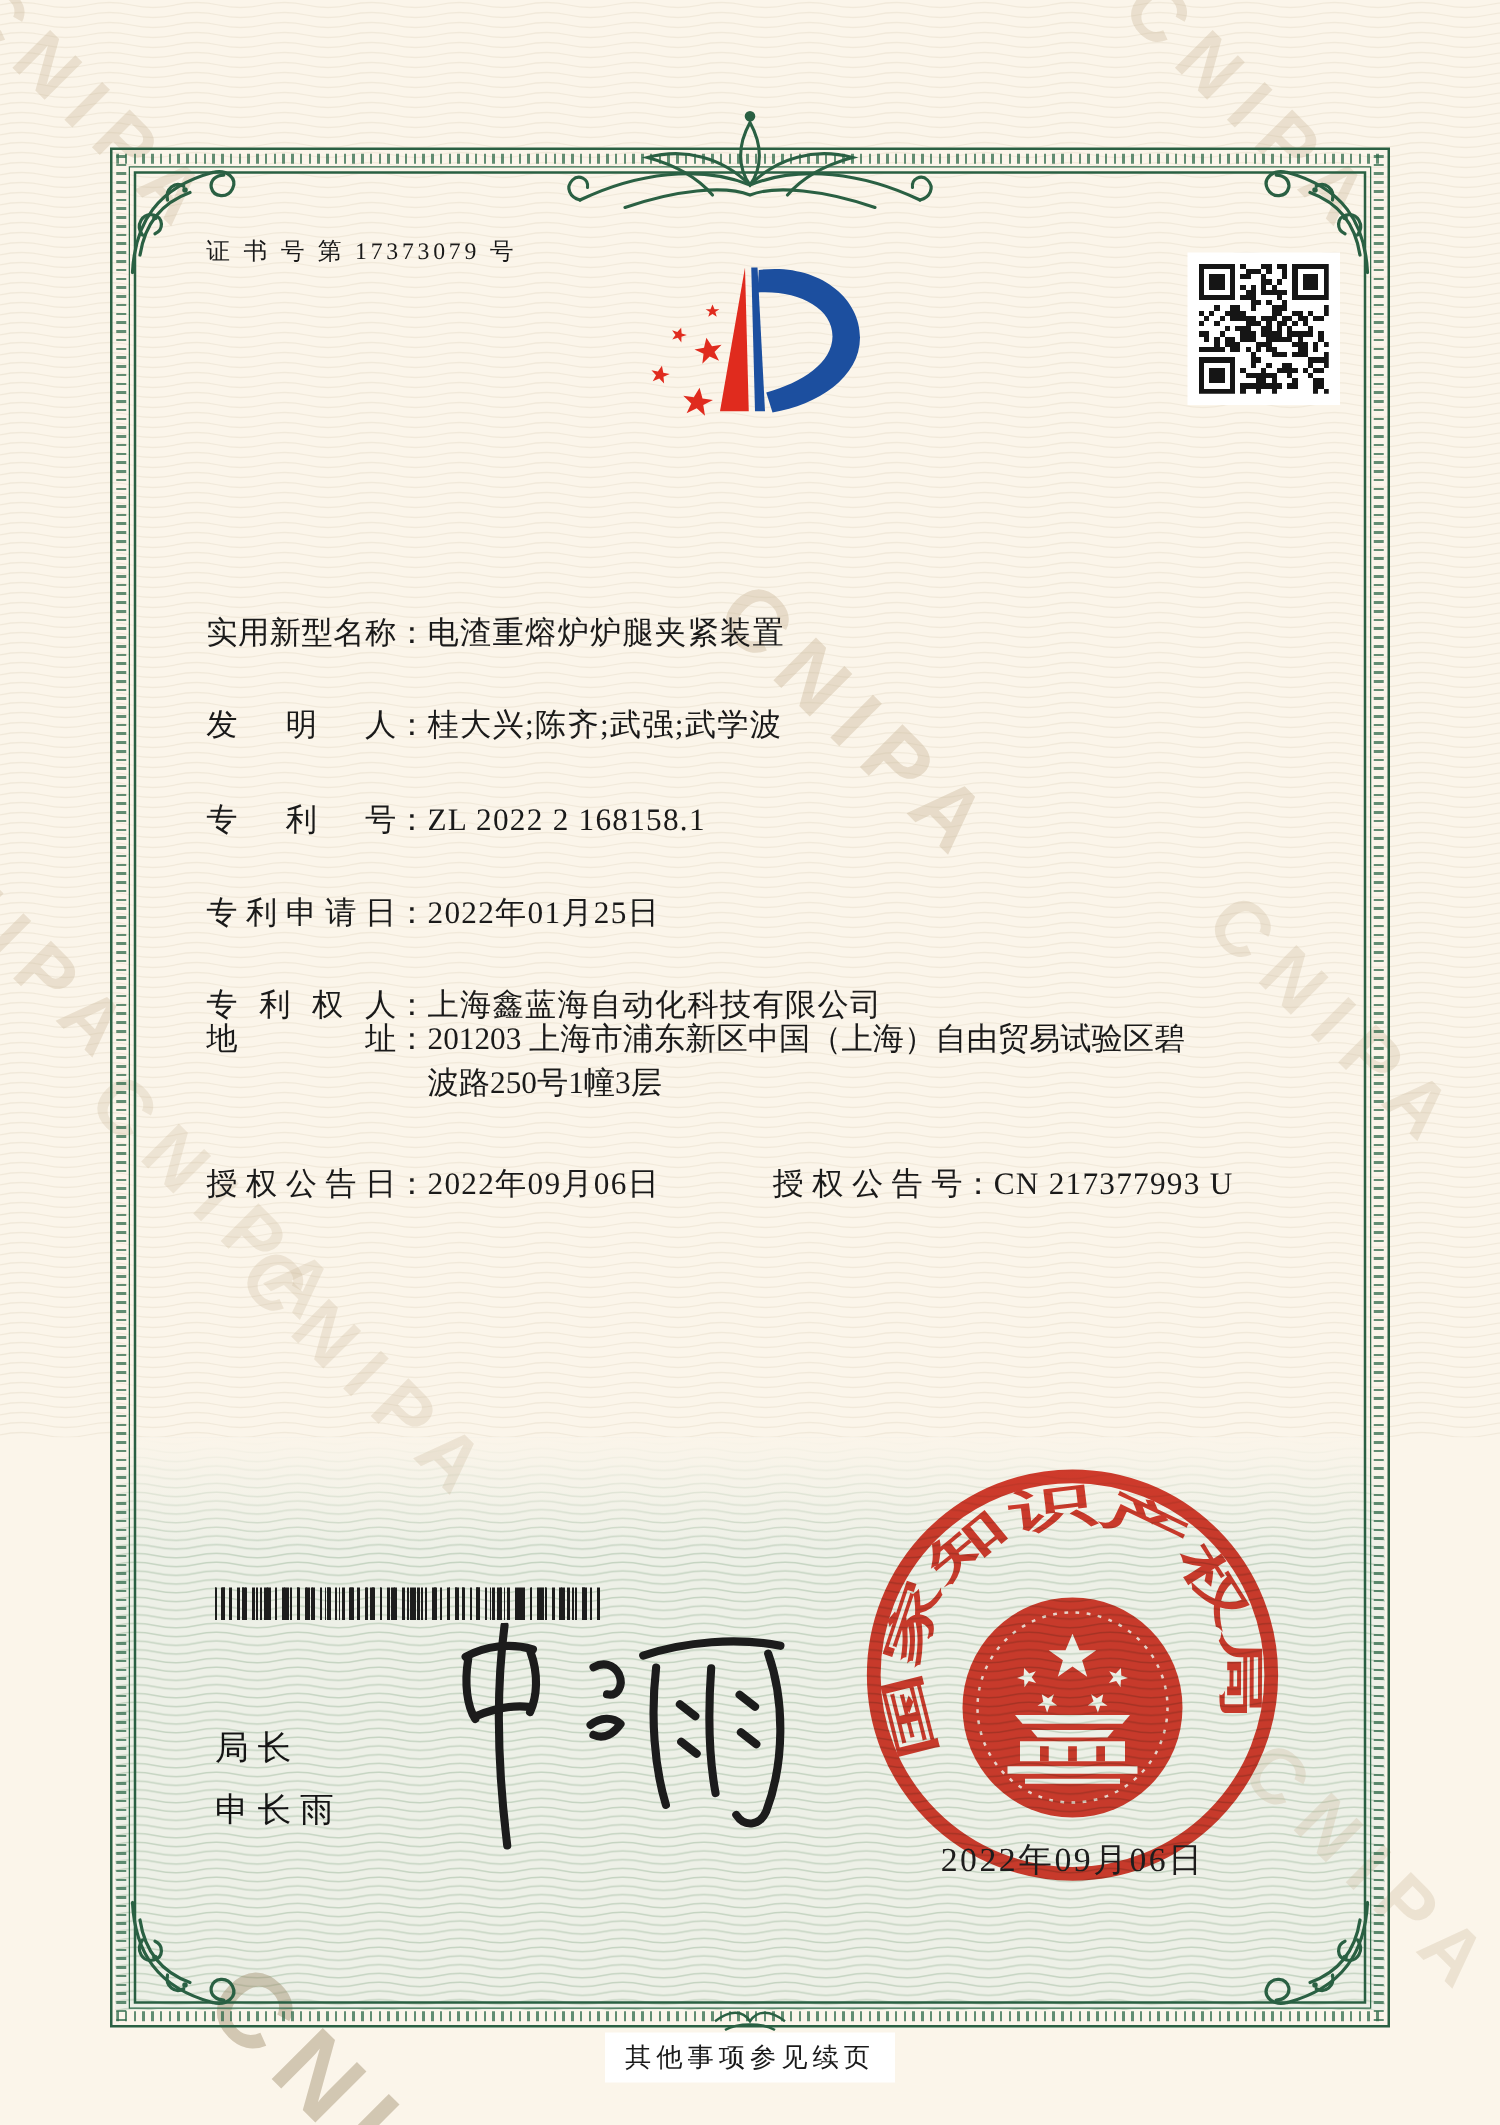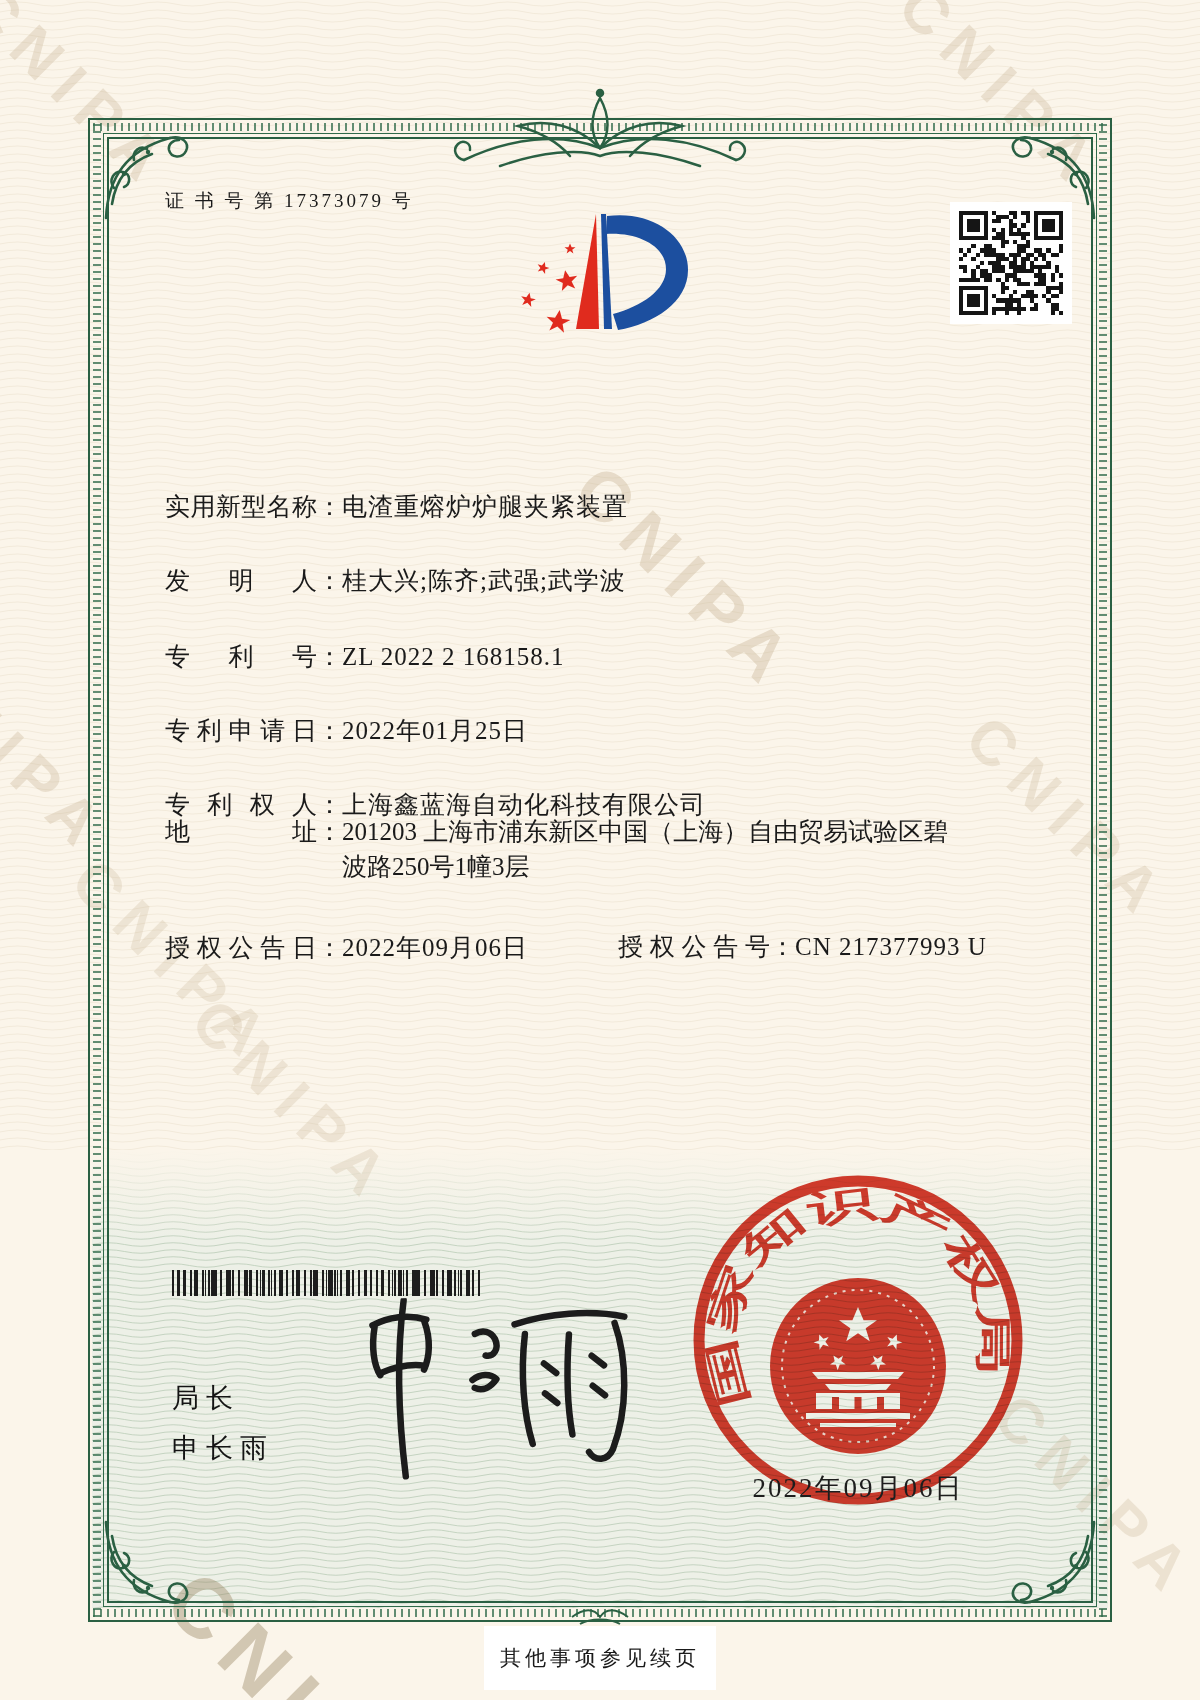--- a/index.html
+++ b/index.html
@@ -65,21 +65,21 @@
   .signer-title{position:absolute;left:172px;top:1380px;z-index:4;font-size:27px;letter-spacing:7px;
                 font-family:"Liberation Sans","DejaVu Sans",sans-serif;color:#141414;text-align:right;}
   .signer-name{position:absolute;left:172px;top:1430px;z-index:4;font-size:27px;letter-spacing:7px;
                font-family:"Liberation Sans","DejaVu Sans",sans-serif;color:#141414;}
   .signature{position:absolute;left:355px;top:1295px;z-index:4;transform:rotate(-2deg);}
   .seal{position:absolute;left:688px;top:1170px;z-index:5;mix-blend-mode:multiply;opacity:.94;}
   .sealdate{position:absolute;left:693px;top:1470px;width:330px;z-index:6;text-align:center;
             font-size:27px;letter-spacing:2px;color:#1d1d1d;}
   .pageinfo{position:absolute;left:0;top:1532px;width:100%;z-index:4;text-align:center;font-size:22px;letter-spacing:2px;}
   .contnote{position:absolute;left:0;top:1626px;width:100%;z-index:4;text-align:center;}
-  .contnote span{display:inline-block;background:#ffffff;padding:18px 16px;font-size:21px;letter-spacing:4px;}
+  .contnote span{display:inline-block;background:#ffffff;padding:6px 16px;font-size:21px;letter-spacing:4px;}
 </style>
 </head>
 <body>
 
 <svg width="0" height="0" style="position:absolute">
   <defs>
     <path id="star5" d="M0,-10 2.94,-3.09 10,-3.09 4.05,1.18 6.18,8.09 0,3.82 -6.18,8.09 -4.05,1.18 -10,-3.09 -2.94,-3.09 Z"></path>
     <g id="curl" fill="none" stroke="currentColor" stroke-width="2.6" stroke-linecap="round">
       <path d="M6,88 C8,48 26,20 70,8"></path>
       <path d="M70,8 c12,-3 20,5 16,13 c-4,8 -15,7 -17,-1 c-1,-6 4,-10 10,-10"></path>

